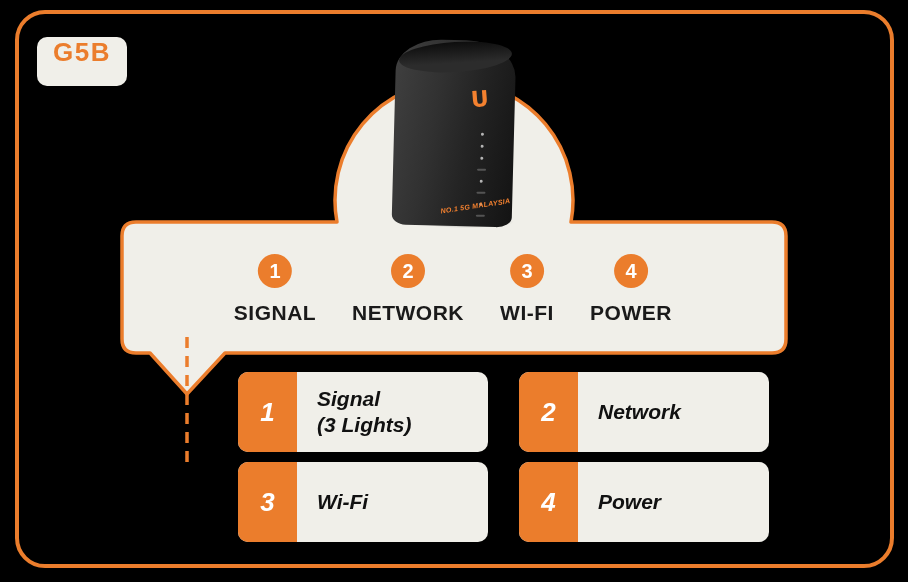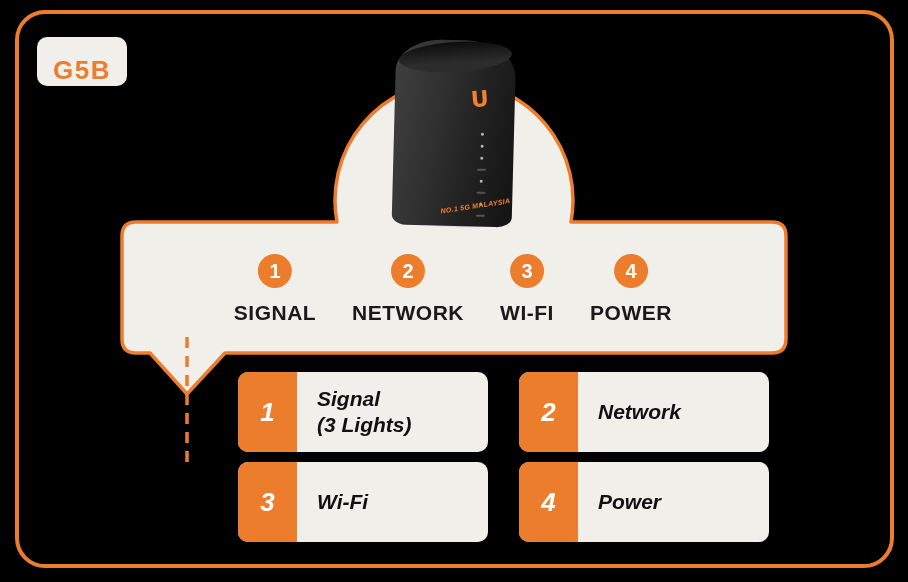--- a/index.html
+++ b/index.html
@@ -8,21 +8,21 @@
     font-family:"Liberation Sans", sans-serif;overflow:hidden;
   }
   
   .outer-frame{
     position:absolute;left:15px;top:10px;width:879px;height:558px;
     border:4px solid #EB7D2C;border-radius:30px;box-sizing:border-box;
   }
   
   .model-badge{
     position:absolute;left:37px;top:37px;width:90px;height:49px;
-    background:#F0EFE9;border-radius:10px;display:flex;align-items:flex-end;justify-content:center;
+    background:#F0EFE9;border-radius:10px;display:flex;align-items:flex-start;justify-content:center;
   }
   .model-badge span{
     color:#EB7D2C;font-weight:bold;font-size:26px;letter-spacing:1.5px;
   }
   
   .bubble-svg{position:absolute;left:0;top:0;width:908px;height:582px;}
   
   .router-shadow{
     position:absolute;left:402px;top:214px;width:128px;height:16px;border-radius:50%;
     background:radial-gradient(closest-side,rgba(40,40,40,.55),rgba(40,40,40,0) 75%);

